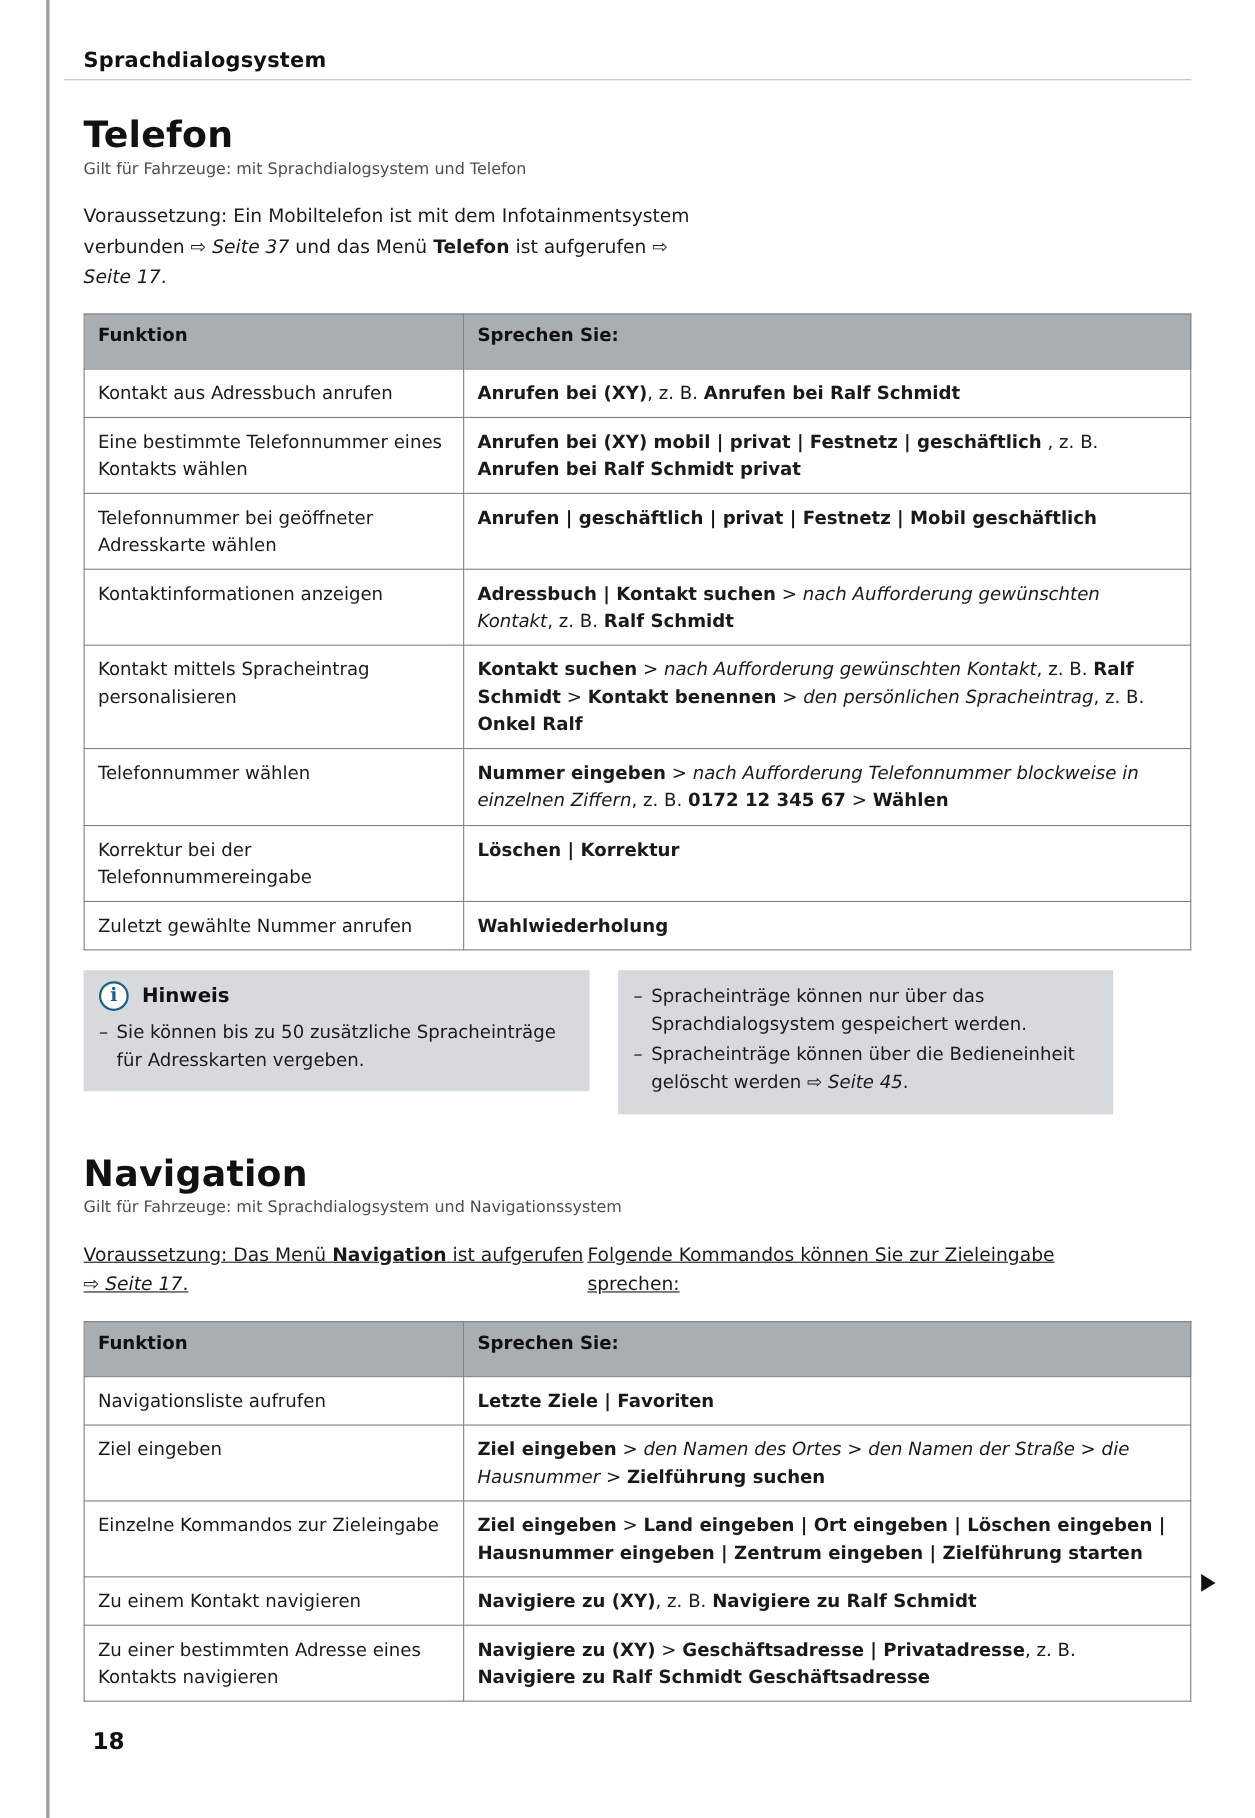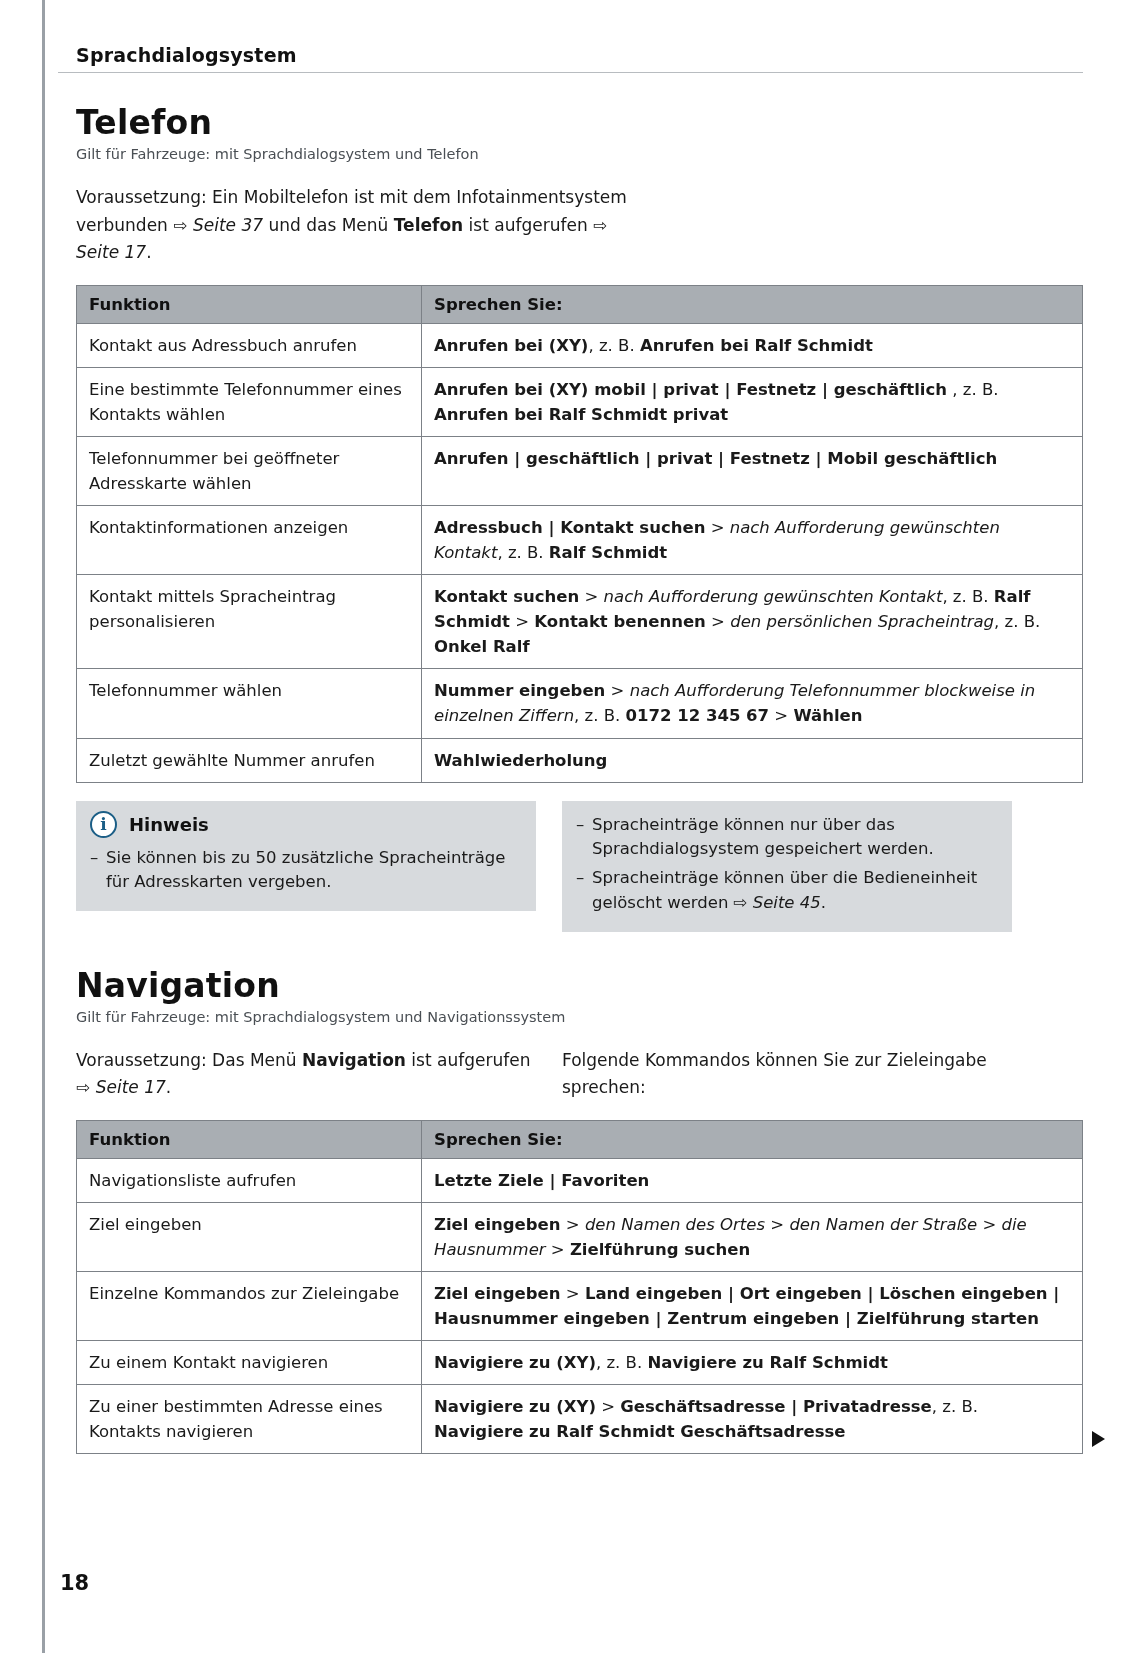--- a/index.html
+++ b/index.html
@@ -71,21 +71,21 @@
     border-collapse: collapse;
     table-layout: fixed;
     margin-bottom: 18px;
   }
   table.cmd th {
     background: #a9aeb3;
     color: #111;
     text-align: left;
     font-size: 16.5px;
     font-weight: bold;
-    padding: 9px 10px 9px 12px;
+    padding: 9px 10px 21px 12px;
     border: 1px solid #7c8187;
   }
   table.cmd td {
     border: 1px solid #7c8187;
     padding: 9px 10px 9px 12px;
     font-size: 16.5px;
     line-height: 1.52;
     vertical-align: top;
   }
   table.cmd col.c1 { width: 345px; }
@@ -140,33 +140,33 @@
   }
   .note-right {
     background: #d7dadd;
     width: 450px;
     padding: 10px 0 14px 0;
   }
 
   
   .two-col {
     display: flex;
-    gap: 28px;
     margin-bottom: 18px;
+    text-decoration: underline;
   }
   .two-col p {
     font-size: 17px;
     line-height: 1.62;
     margin: 0;
     width: 458px;
   }
 
   .page-number {
     position: absolute;
-    left: 60px;
+    left: 84px;
     bottom: 58px;
     font-size: 21px;
     font-weight: bold;
     color: #111;
   }
   .page-arrow {
     position: absolute;
     right: 36px;
     bottom: 206px;
     width: 0; height: 0;
@@ -219,20 +219,24 @@
             <td class="fn">Kontaktinformationen anzeigen</td>
             <td class="sp"><span class="b">Adressbuch | Kontakt suchen</span> &gt; <span class="i">nach Aufforderung gewünschten Kontakt</span>, z. B. <span class="b">Ralf Schmidt</span></td>
           </tr>
           <tr>
             <td class="fn">Kontakt mittels Spracheintrag personalisieren</td>
             <td class="sp"><span class="b">Kontakt suchen</span> &gt; <span class="i">nach Aufforderung gewünschten Kontakt</span>, z. B. <span class="b">Ralf Schmidt</span> &gt; <span class="b">Kontakt benennen</span> &gt; <span class="i">den persönlichen Spracheintrag</span>, z. B. <span class="b">Onkel Ralf</span></td>
           </tr>
           <tr>
             <td class="fn">Telefonnummer wählen</td>
             <td class="sp"><span class="b">Nummer eingeben</span> &gt; <span class="i">nach Aufforderung Telefonnummer blockweise in einzelnen Ziffern</span>, z. B. <span class="b">0172 12 345 67</span> &gt; <span class="b">Wählen</span></td>
+          </tr>
+          <tr>
+            <td class="fn">Korrektur bei der Telefonnummereingabe</td>
+            <td class="sp"><span class="b">Löschen | Korrektur</span></td>
           </tr>
           <tr>
             <td class="fn">Zuletzt gewählte Nummer anrufen</td>
             <td class="sp"><span class="b">Wahlwiederholung</span></td>
           </tr>
         </tbody>
     </table>
 
     <div class="notes">
       <div class="note-box">

